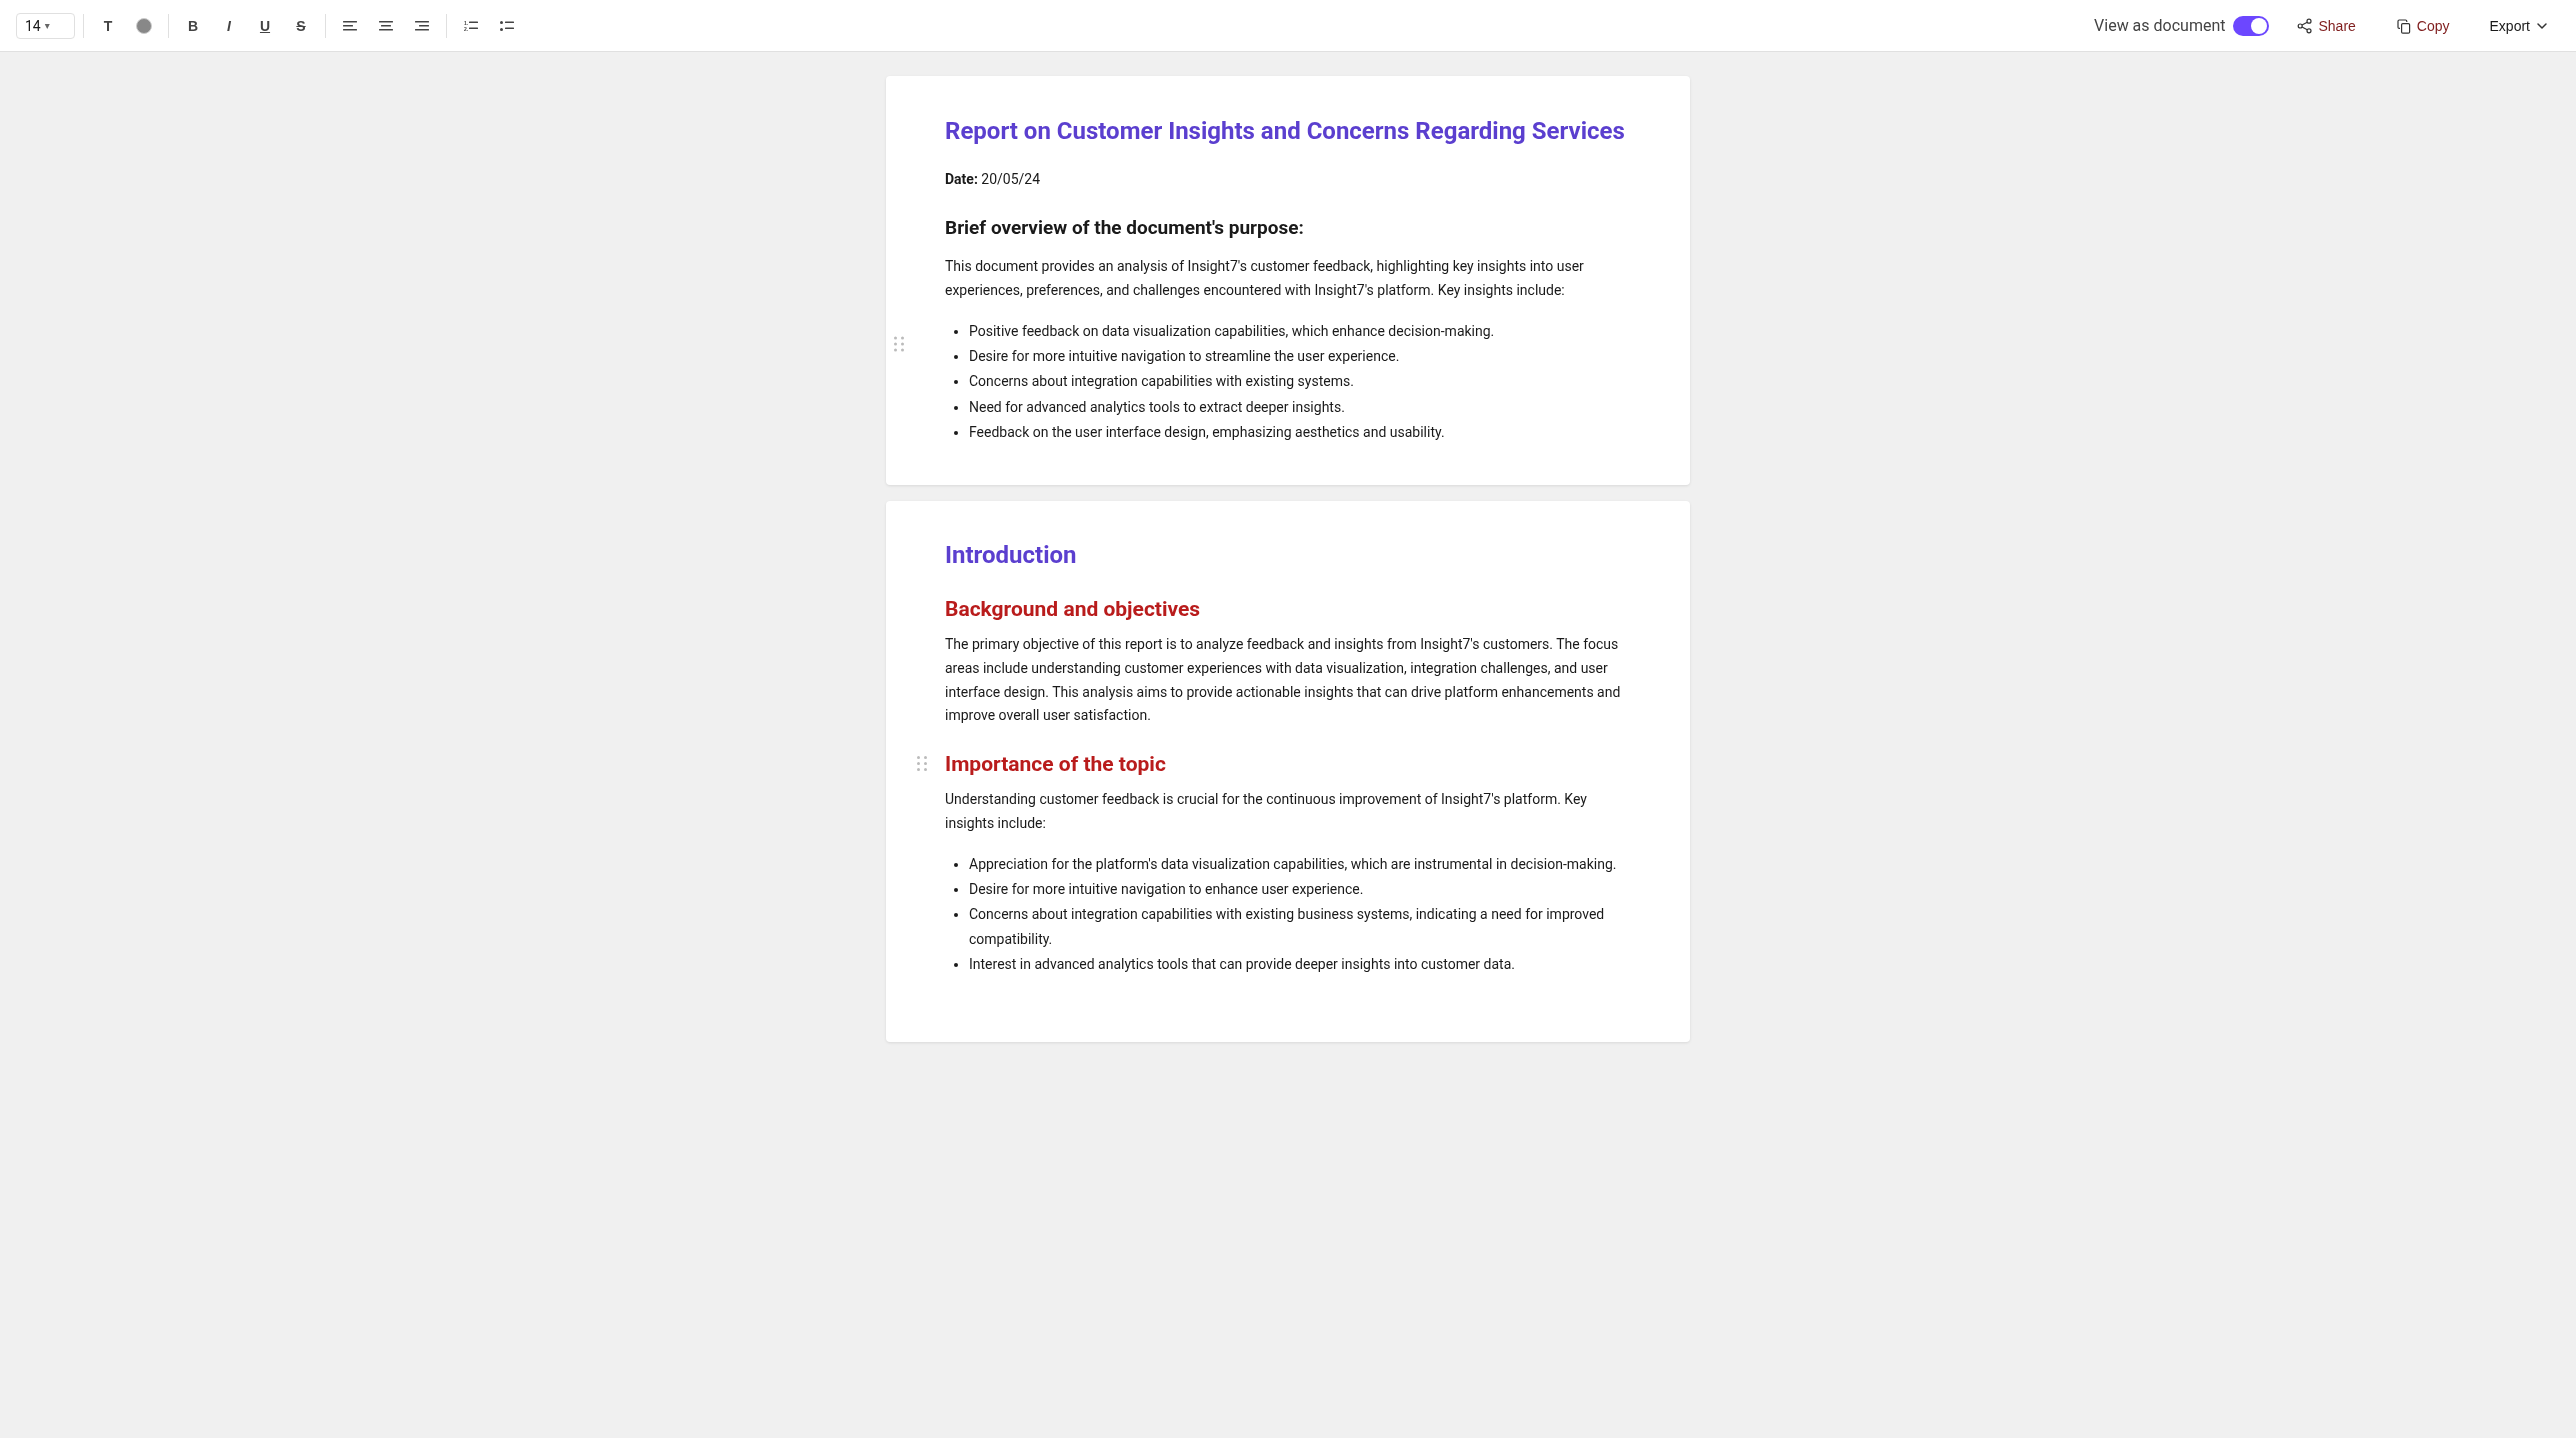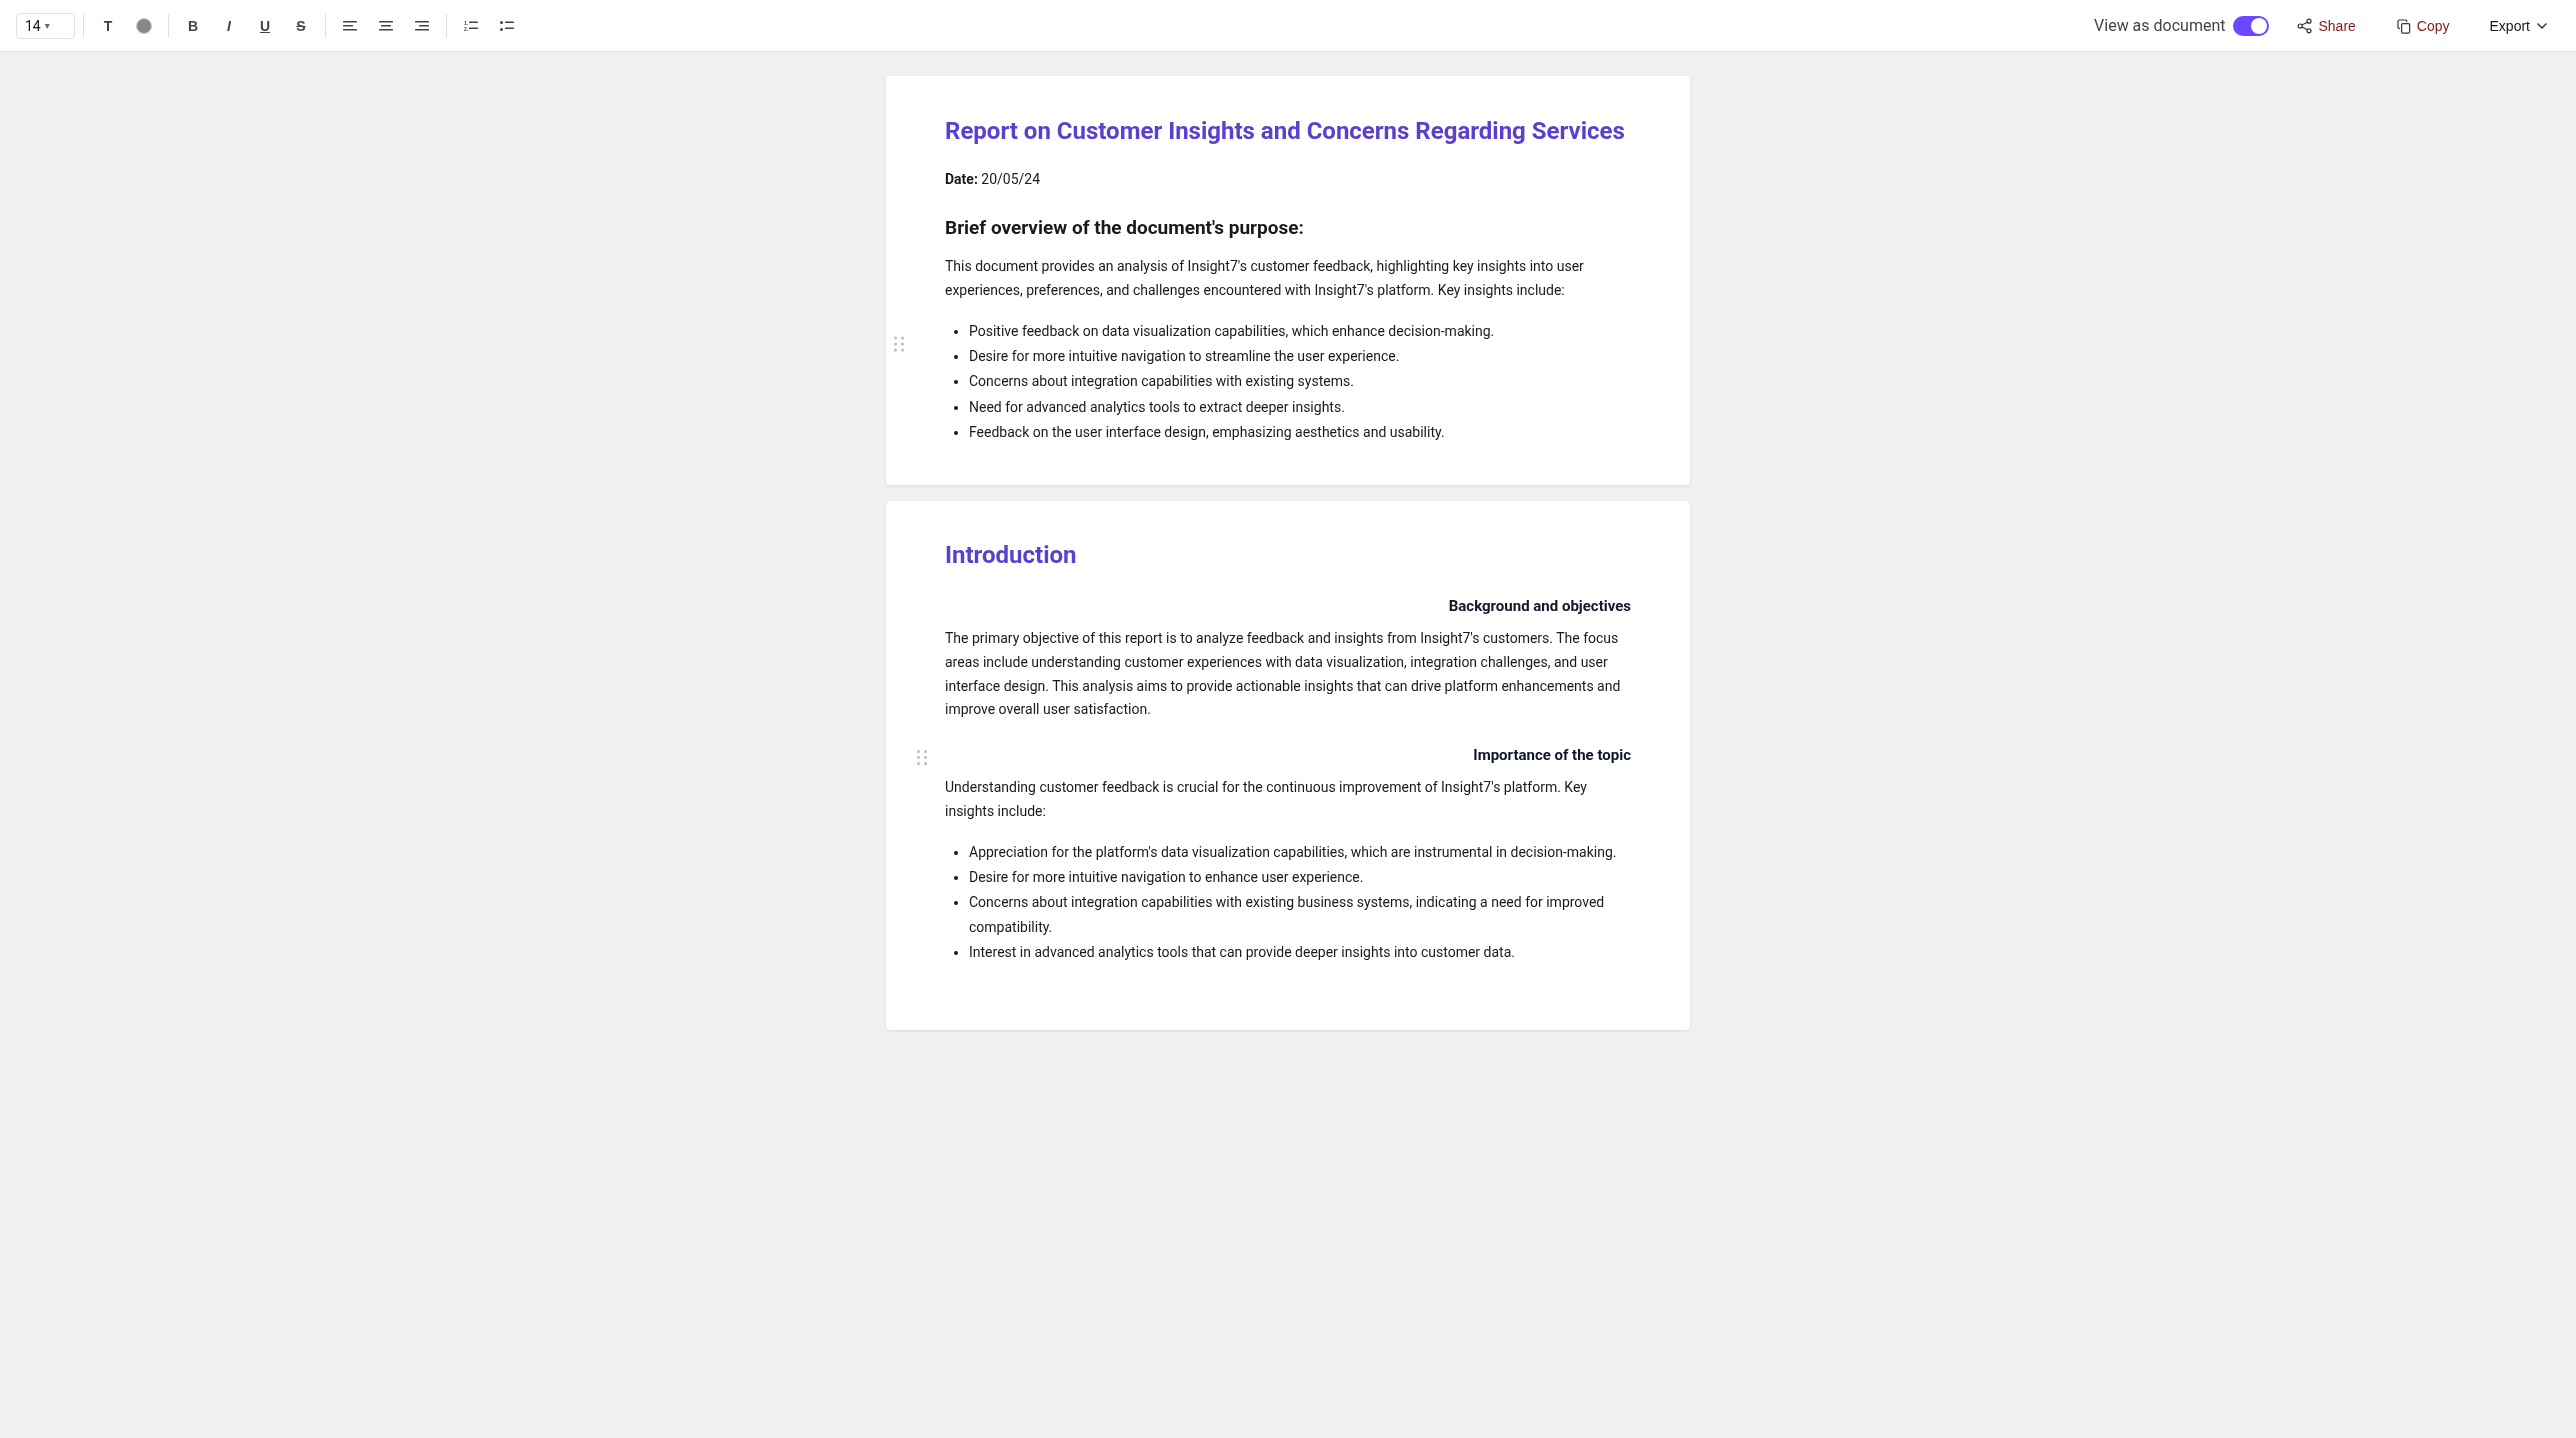--- a/index.html
+++ b/index.html
@@ -261,25 +261,24 @@
       font-weight: 700;
       color: #5b3fcf;
       margin-bottom: 28px;
     }
 
     .sub-section {
       margin-bottom: 24px;
     }
 
     .sub-section-heading {
-      font-size: 15px;
+      font-size: 21px;
       font-weight: 700;
-      color: #0f172a;
+      color: #b91c1c;
       margin-bottom: 12px;
-      text-align: right;
     }
 
     .sub-section-text {
       color: #1a1a1a;
       line-height: 1.7;
       font-size: 14px;
     }
 
     .importance-section {
       position: relative;

